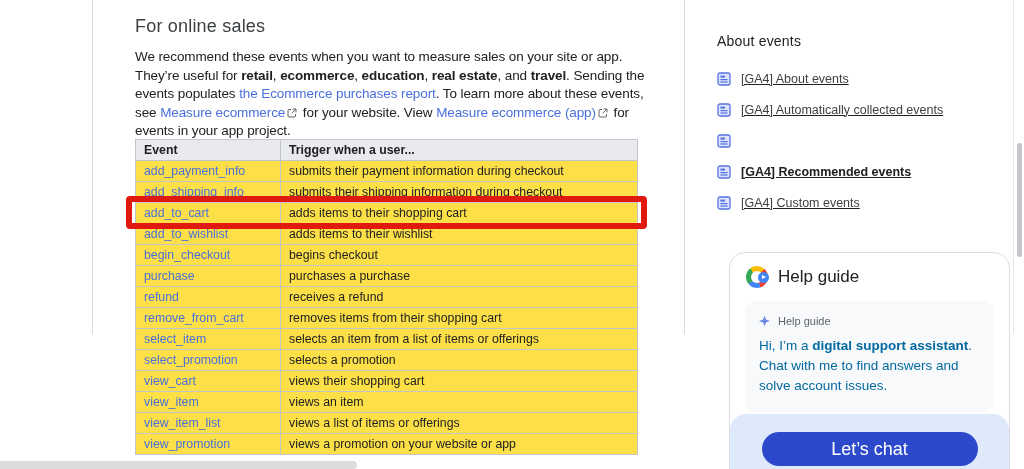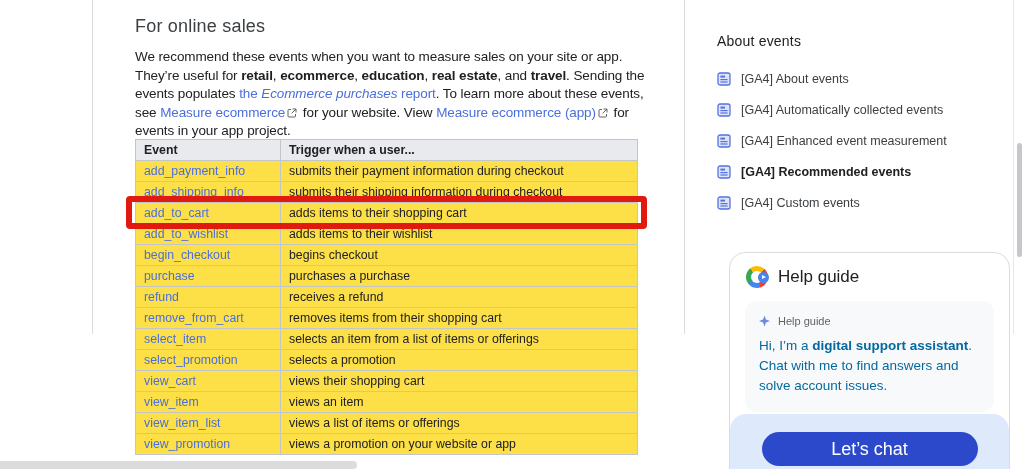--- a/index.html
+++ b/index.html
@@ -12,21 +12,21 @@
   .vline.left  { left:92px; }
   .vline.mid   { left:684px; }
   .vline.right { left:1013px; background:#e6e7e9; }
 
   
   .main { position:absolute; left:135px; top:16px; width:520px; }
   h1.heading { font-size:18px; font-weight:400; color:#3c4043; letter-spacing:.2px; }
   .intro { margin-top:11px; width:533px; font-size:13.5px; line-height:18.5px; color:#202124; letter-spacing:-.1px; }
   .intro .b { font-weight:bold; }
   .lnk { color:var(--link,#4a6fdc); text-decoration:none; }
-  .intro .it { font-style:italic; }
+  .intro .it { }
   .ext-icon { display:inline-block; vertical-align:-1px; margin:0 2px; }
 
   
   .table-wrap { position:absolute; left:135px; top:139px; width:503px; }
   table.events { border-collapse:collapse; width:503px; font-size:12.3px; }
   .events th, .events td { border:1px solid #c2c6cb; padding:2.5px 8px; line-height:15px;
                            text-align:left; font-weight:normal; vertical-align:middle; }
   .events th { background:#e8eaed; font-weight:bold; color:#202124; }
   .events td { background:#fde047; color:#202124; }
   .events .col-event { width:145px; }
@@ -35,21 +35,21 @@
                    border:6px solid var(--highlight,#e11a0f); border-radius:4px;
                    pointer-events:none; }
 
   
   .hscroll-thumb { position:absolute; left:0; top:461px; width:357px; height:8px;
                    background:#dcdcdc; border-radius:0 8px 8px 0; }
 
   
   .sidebar { position:absolute; left:717px; top:33px; width:290px; }
   .sb-title { font-size:14px; font-weight:normal; color:#202124; letter-spacing:.2px; }
-  .sb-list { margin-top:14px; }
+  .sb-list { margin-top:14px;text-decoration:underline; }
   .sb-item { display:flex; align-items:center; height:31px; gap:10px; cursor:pointer; }
   .sb-item svg { flex:0 0 auto; }
   .sb-item span { font-size:12.5px; color:#3c4043; }
   .sb-item.active span { font-weight:bold; color:#202124; }
 
   
   .help-card { position:absolute; left:729px; top:252px; width:281px; height:240px;
                background:#fff; border:1px solid #dadce0; border-radius:16px; overflow:hidden; }
   .hc-head { display:flex; align-items:center; gap:10px; padding:13px 16px 10px 16px; }
   .hc-title { font-size:17px; color:#202124; }
@@ -196,21 +196,20 @@
           </svg>
           <span>[GA4] Automatically collected events</span>
         </div>
         <div class="sb-item">
           <svg width="14" height="14" viewBox="0 0 14 14">
             <rect x="1" y="1" width="12" height="12" rx="2" fill="#dde4fb" stroke="#5572e0" stroke-width="1.3"></rect>
             <rect x="3.4" y="3.6" width="4.6" height="2" fill="#5572e0"></rect>
             <rect x="3.4" y="7" width="7.2" height="1.2" fill="#5572e0"></rect>
             <rect x="3.4" y="9.4" width="7.2" height="1.2" fill="#5572e0"></rect>
           </svg>
-          <span>[GA4] Enhanced event measurement</span>
         </div>
         <div class="sb-item active">
           <svg width="14" height="14" viewBox="0 0 14 14">
             <rect x="1" y="1" width="12" height="12" rx="2" fill="#dde4fb" stroke="#5572e0" stroke-width="1.3"></rect>
             <rect x="3.4" y="3.6" width="4.6" height="2" fill="#5572e0"></rect>
             <rect x="3.4" y="7" width="7.2" height="1.2" fill="#5572e0"></rect>
             <rect x="3.4" y="9.4" width="7.2" height="1.2" fill="#5572e0"></rect>
           </svg>
           <span>[GA4] Recommended events</span>
         </div>

